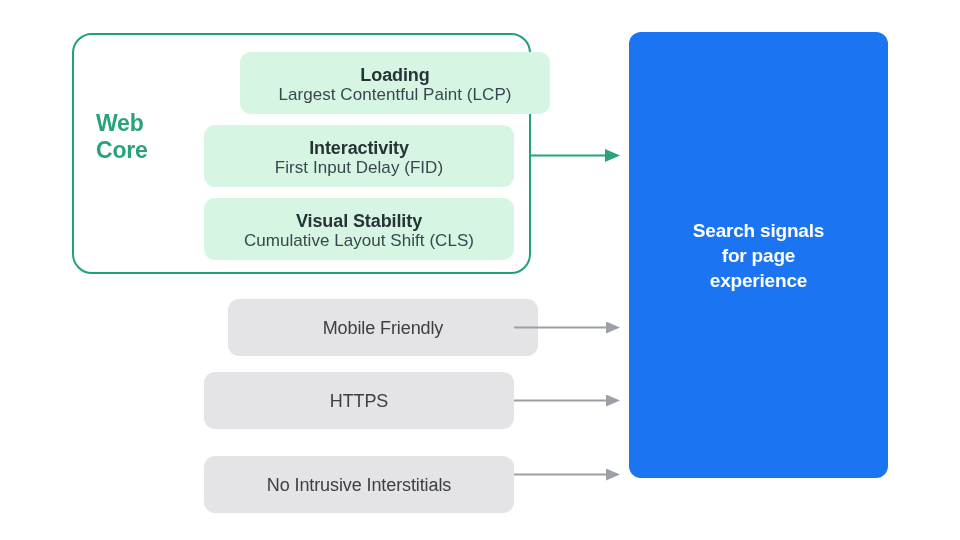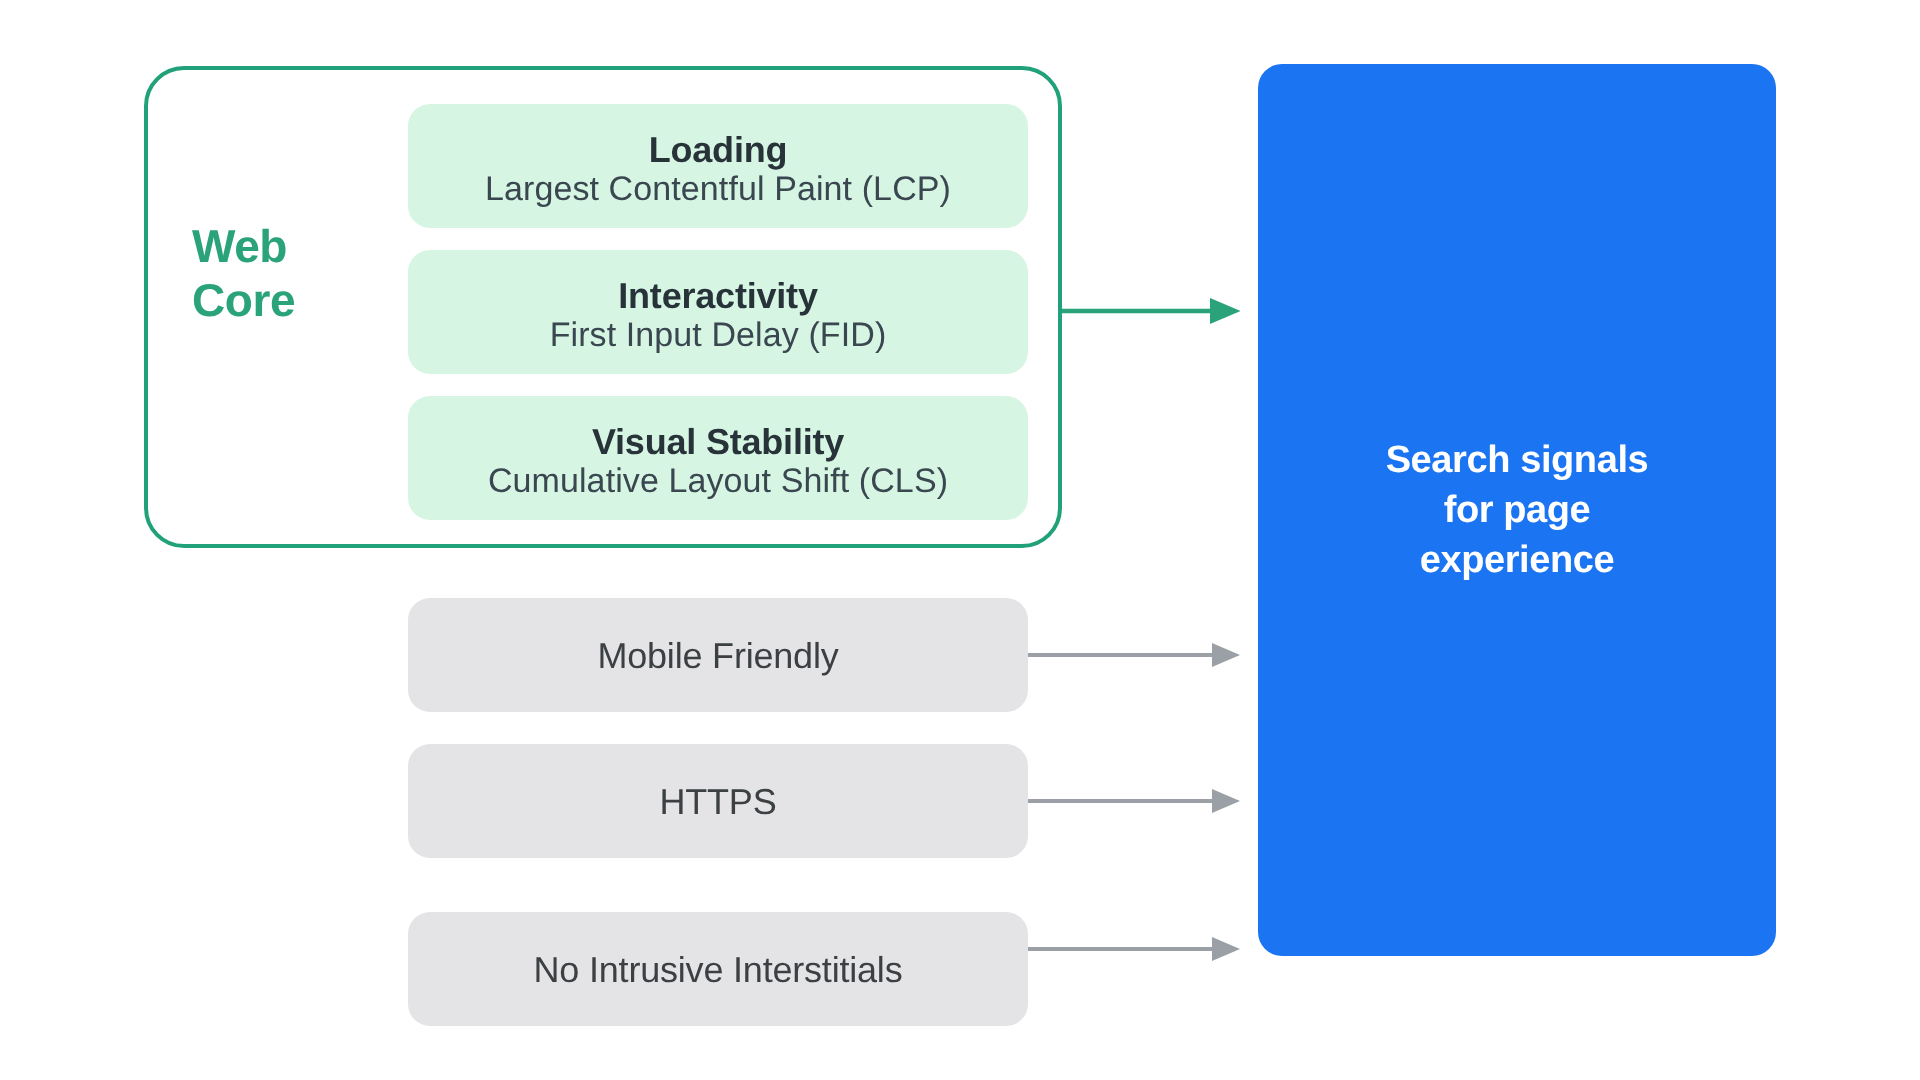--- a/index.html
+++ b/index.html
@@ -57,21 +57,21 @@
     width: 310px;
     height: 62px;
     background: #d6f5e3;
     border-radius: 11px;
     display: flex;
     flex-direction: column;
     align-items: center;
     justify-content: center;
     box-sizing: border-box;
   }
-  .vital-card.c0 { top: 52px; }
+  .vital-card.c0 { top: 52px; margin-left: 36px; }
   .vital-card.c1 { top: 125px; }
   .vital-card.c2 { top: 198px; }
 
   .vital-title {
     font-size: 18px;
     font-weight: bold;
     color: #273339;
     line-height: 22px;
     letter-spacing: -0.1px;
   }
@@ -90,21 +90,21 @@
     left: 204px;
     width: 310px;
     height: 57px;
     background: #e4e4e6;
     border-radius: 11px;
     display: flex;
     align-items: center;
     justify-content: center;
     box-sizing: border-box;
   }
-  .gray-box.g0 { top: 299px; }
+  .gray-box.g0 { top: 299px; margin-left: 24px; }
   .gray-box.g1 { top: 372px; }
   .gray-box.g2 { top: 456px; border-radius: 11px; }
 
   .gray-label {
     font-size: 18px;
     font-weight: normal;
     color: #3c4043;
     line-height: 22px;
     letter-spacing: -0.1px;
   }

